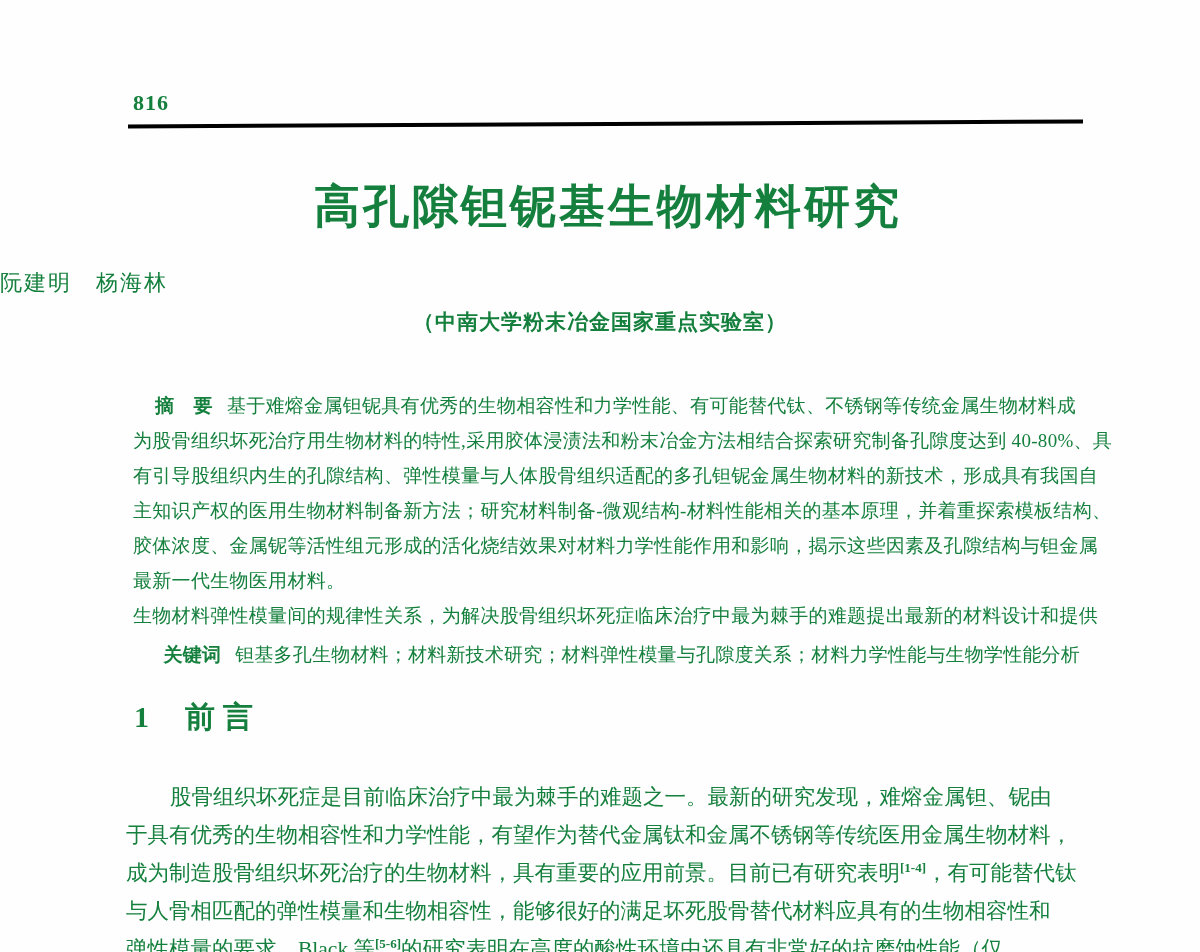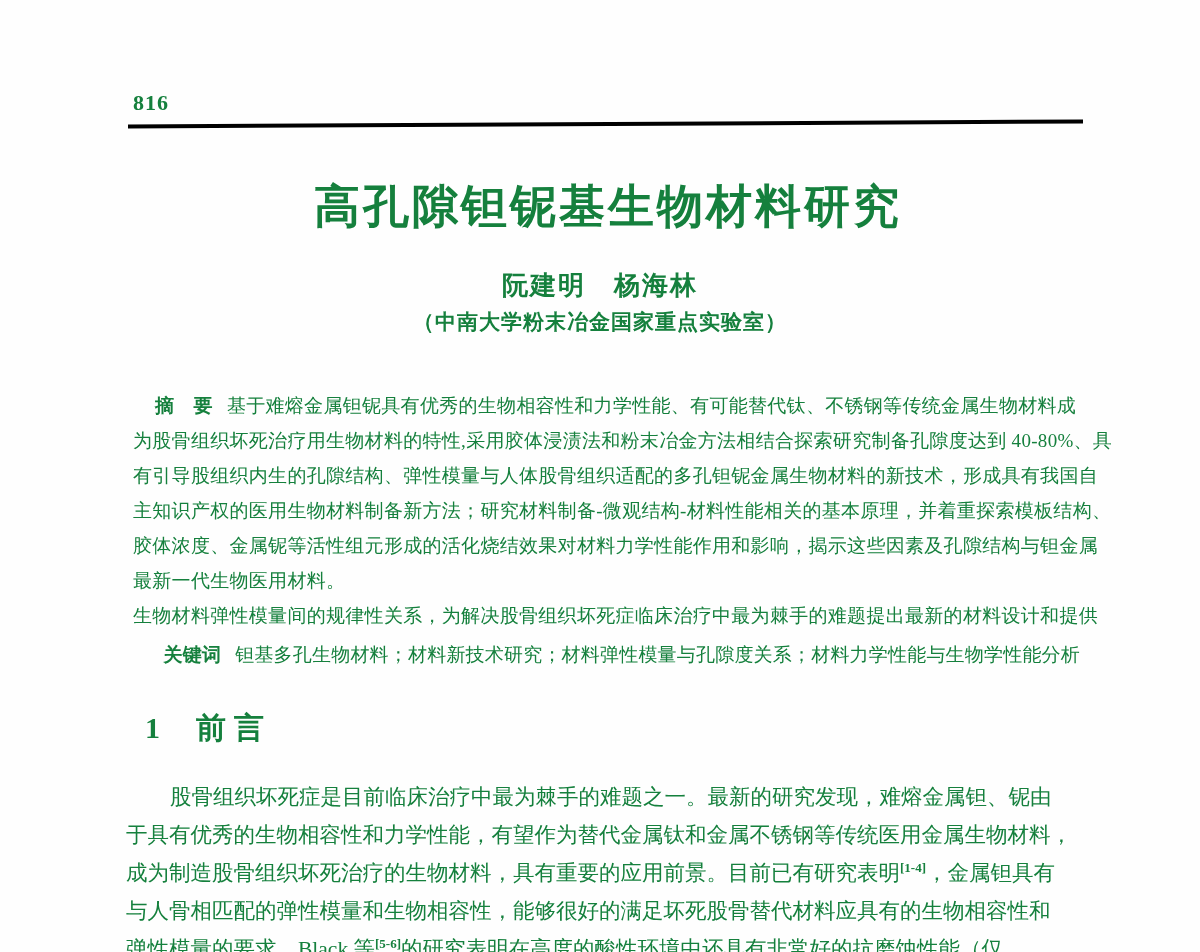--- a/index.html
+++ b/index.html
@@ -61,23 +61,22 @@
     text-align: center;
     font-size: 46px;
     font-weight: 900;
     letter-spacing: 3px;
   }
   .authors {
     position: absolute;
     top: 268px;
     left: 0;
     width: 100%;
-    text-align: center;
-    font-size: 26px;
-    font-weight: bold;
+    font-size: 22px;
+    font-weight: normal;
     letter-spacing: 2px;
   }
   .affiliation {
     position: absolute;
     top: 308px;
     left: 0;
     width: 100%;
     text-align: center;
     font-size: 21px;
     font-weight: bold;
@@ -115,21 +114,21 @@
     text-indent: 22px;
     white-space: nowrap;
     letter-spacing: 0.2px;
     text-align: right;
   }
   
   .section-heading {
     position: absolute;
     top: 696px;
     left: 133px;
-    margin: 12px;
+    margin: 1px;
     font-size: 30px;
     font-weight: 900;
     text-align: right;
   }
   .section-number { display: inline-block; }
   .section-title {
     display: inline-block;
     margin-left: 36px;
     letter-spacing: 8px;
   }
@@ -183,18 +182,18 @@
     <p>生物材料弹性模量间的规律性关系，为解决股骨组织坏死症临床治疗中最为棘手的难题提出最新的材料设计和提供</p>
   </div>
 
   <p class="keywords"><b class="kw-label">关键词</b><span>钽基多孔生物材料；材料新技术研究；材料弹性模量与孔隙度关系；材料力学性能与生物学性能分析</span></p>
 
   <h2 class="section-heading"><span class="section-number">1</span><span class="section-title">前言</span></h2>
 
   <div class="body-text">
     <p class="body-indent">股骨组织坏死症是目前临床治疗中最为棘手的难题之一。最新的研究发现，难熔金属钽、铌由</p>
     <p>于具有优秀的生物相容性和力学性能，有望作为替代金属钛和金属不锈钢等传统医用金属生物材料，</p>
-    <p><span>成为制造股骨组织坏死治疗的生物材料，具有重要的应用前景。目前已有研究表明</span><sup>[1-4]</sup><span>，金属钽具有</span></p>
+    <p><span>成为制造股骨组织坏死治疗的生物材料，具有重要的应用前景。目前已有研究表明</span><sup>[1-4]</sup><span>，有可能替代钛</span></p>
     <p>与人骨相匹配的弹性模量和生物相容性，能够很好的满足坏死股骨替代材料应具有的生物相容性和</p>
     <p><span>弹性模量的要求，Black 等</span><sup>[5-6]</sup><span>的研究表明在高度的酸性环境中还具有非常好的抗磨蚀性能（仅</span></p>
   </div>
 
 </div>
 
 </body></html>

